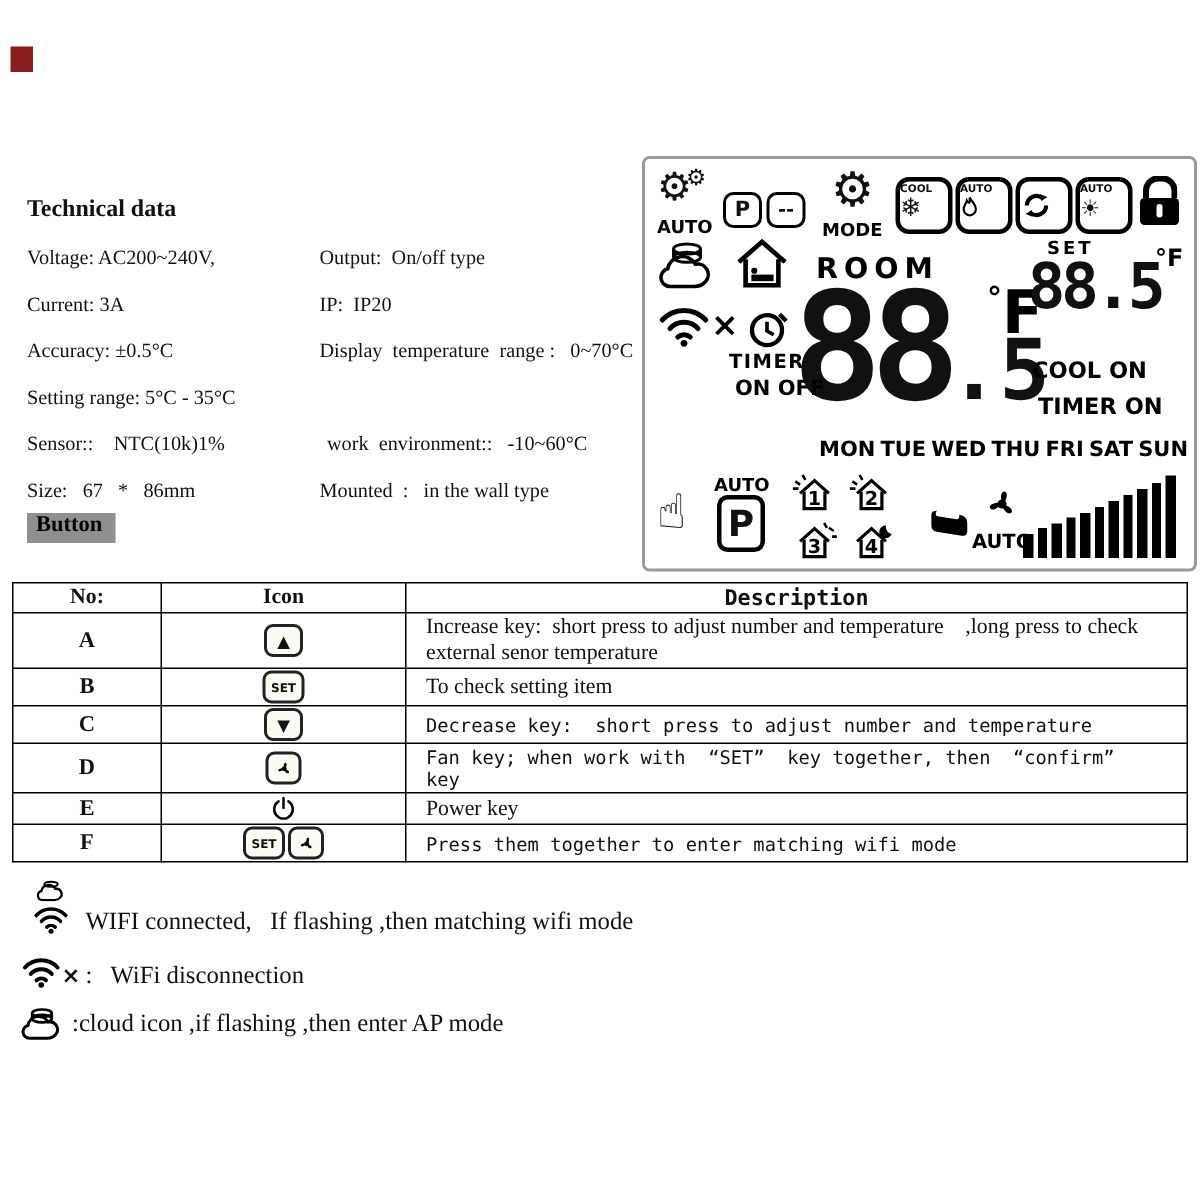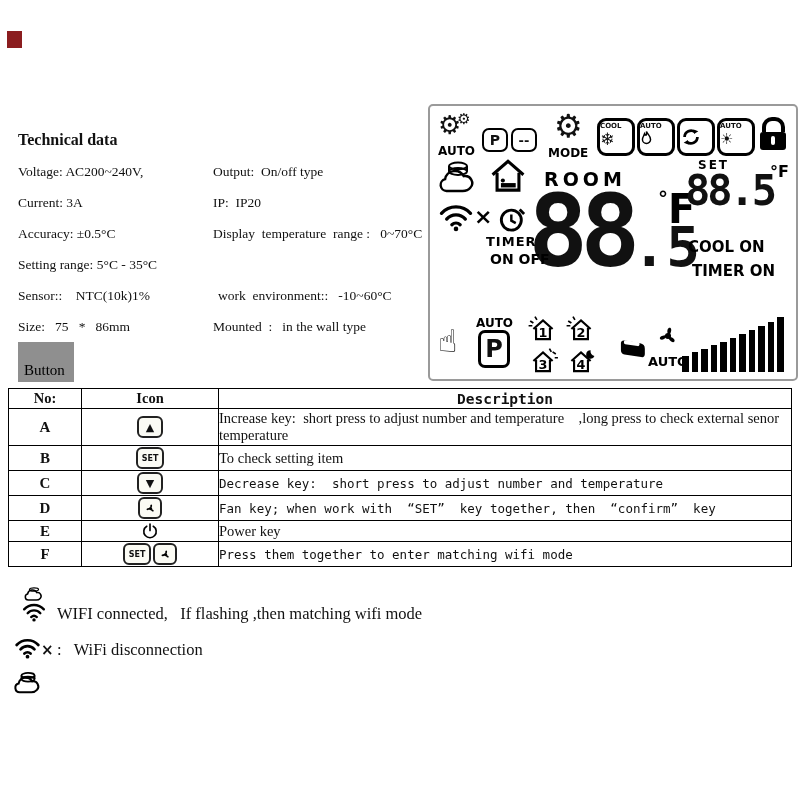--- a/index.html
+++ b/index.html
@@ -14,22 +14,22 @@
 
   
   #red-marker{left:7px;top:31px;width:15px;height:17px;background:#8b1d1f;}
 
   
   #tech-title{left:18px;top:131px;font-size:16px;font-weight:bold;}
   .spec{font-size:13.5px;}
   .spec-l{left:18px;}
   .spec-r{left:213px;}
 
-  #button-chip{left:18px;top:342px;background:#8f8f8f;padding:20px 9px 3px 6px;
-               font-size:15px;font-weight:normal;color:#000;text-align:center;}
+  #button-chip{left:18px;top:342px;background:#8f8f8f;padding:0 9px 3px 6px;
+               font-size:15px;font-weight:bold;color:#000;text-align:center;}
 
   
   #lcd{left:428px;top:104px;width:366px;height:273px;border:2px solid #9a9a9a;
        border-radius:5px;background:#fff;}
   #lcd .abs{position:absolute;}
   .lcd-lbl{font-family:"DejaVu Sans",sans-serif;font-weight:bold;color:#000;}
   .gear{font-family:"DejaVu Sans",sans-serif;font-weight:bold;line-height:1;}
   .mode-box{width:32px;height:32px;border:3px solid #000;border-radius:9px;
             display:flex;flex-direction:column;align-items:flex-start;justify-content:flex-start;}
   .mode-box .tag{font-size:7px;font-weight:bold;font-family:"DejaVu Sans",sans-serif;line-height:8px;margin-top:1px;}
@@ -41,21 +41,21 @@
   .lock-shackle{width:15px;height:11px;border:4.5px solid #000;border-bottom:none;
                 border-radius:10px 10px 0 0;margin:0 auto;}
   .lock-body{width:26px;height:18px;background:#000;border-radius:3px;position:relative;}
   .lock-key{position:absolute;left:11px;top:4px;width:4px;height:9px;background:#fff;border-radius:2px;}
   
   #sig-bars{display:flex;align-items:flex-end;gap:3px;}
   #sig-bars div{width:6.5px;background:#000;}
 
   
   #btable{position:absolute;left:8px;top:388px;width:784px;border-collapse:collapse;}
-  #btable td,#btable th{border:1.5px solid #000;padding:1px 0;vertical-align:middle;}
+  #btable td,#btable th{border:1.5px solid #000;padding:1px 13px;vertical-align:middle;}
   #btable th{font-size:14.5px;}
   .col-no{width:72px;text-align:center;}
   .col-icon{width:136px;text-align:center;margin-top:48px;}
   .no-cell{font-weight:bold;font-size:15px;text-align:center;}
   .desc-serif{font-size:14.5px;}
   .desc-mono{font-family:"DejaVu Sans Mono",monospace;font-size:12.5px;}
   .icon-cell{display:flex;justify-content:center;align-items:center;gap:2px;}
   .tbl-key{border:2px solid #222;border-radius:6px;min-width:20px;height:18px;
            display:inline-flex;align-items:center;justify-content:center;
            font-family:"DejaVu Sans",sans-serif;font-weight:bold;background:#fbfbf4;}
@@ -74,21 +74,21 @@
 
   <div class="abs spec spec-l pre" style="top:164px">Voltage: AC200~240V,</div>
   <div class="abs spec spec-r pre" style="top:164px">Output:  On/off type</div>
   <div class="abs spec spec-l pre" style="top:195px">Current: 3A</div>
   <div class="abs spec spec-r pre" style="top:195px">IP:  IP20</div>
   <div class="abs spec spec-l pre" style="top:226px">Accuracy: ±0.5°C</div>
   <div class="abs spec spec-r pre" style="top:226px">Display  temperature  range :   0~70°C</div>
   <div class="abs spec spec-l pre" style="top:257px">Setting range: 5°C - 35°C</div>
   <div class="abs spec spec-l pre" style="top:288px">Sensor::    NTC(10k)1%</div>
   <div class="abs spec spec-r pre" style="top:288px;left:218px">work  environment::   -10~60°C</div>
-  <div class="abs spec spec-l pre" style="top:319px">Size:   75   *   86mm</div>
+  <div class="abs spec spec-l pre" style="top:319px">Size:   67   *   86mm</div>
   <div class="abs spec spec-r pre" style="top:319px">Mounted  :   in the wall type</div>
 
   <div class="abs" id="button-chip">Button</div>
 
   <div class="abs" id="lcd">
 
     <div class="abs" style="left:8px;top:6px">
       <span class="gear" style="font-size:26px">⚙</span><span class="gear" style="font-size:15px;position:relative;top:-10px;left:-4px">⚙</span>
     </div>
     <div class="abs lcd-lbl" style="left:8px;top:38px;font-size:12px">AUTO</div>
@@ -166,20 +166,29 @@
     </div>
     <svg class="abs" style="left:68px;top:98px" width="30" height="30" viewBox="0 0 27 27">
       <circle cx="12" cy="14.5" r="9" fill="none" stroke="#000" stroke-width="2.6"></circle>
       <path d="M12 9.5v5.5l4 2.2" fill="none" stroke="#000" stroke-width="2.2"></path>
       <path d="M19.5 5l4 4" stroke="#000" stroke-width="2.6"></path>
     </svg>
     <div class="abs lcd-lbl" style="left:56px;top:128px;font-size:13px;letter-spacing:1px">TIMER</div>
     <div class="abs lcd-lbl" style="left:60px;top:145px;font-size:14px">ON OFF</div>
 
 
+    <div class="abs" style="left:116px;top:186px;width:246px;display:flex;justify-content:space-between">
+      <span class="lcd-lbl" style="font-size:14px">MON</span>
+      <span class="lcd-lbl" style="font-size:14px">TUE</span>
+      <span class="lcd-lbl" style="font-size:14px">WED</span>
+      <span class="lcd-lbl" style="font-size:14px">THU</span>
+      <span class="lcd-lbl" style="font-size:14px">FRI</span>
+      <span class="lcd-lbl" style="font-size:14px">SAT</span>
+      <span class="lcd-lbl" style="font-size:14px">SUN</span>
+    </div>
 
     <div class="abs" style="left:8px;top:216px;font-size:32px;font-weight:bold;font-family:'DejaVu Sans',sans-serif">☝</div>
     <div class="abs lcd-lbl" style="left:46px;top:210px;font-size:12px">AUTO</div>
     <div class="abs key-box" style="left:48px;top:224px;width:26px;height:32px;border-width:3.5px;font-size:24px">P</div>
 
     <svg class="abs" style="left:96px;top:208px" width="34" height="32" viewBox="0 0 30 30">
       <path d="M3 6.5l3 2M7.5 2.5l1.8 3M1.5 11h3.5" stroke="#000" stroke-width="1.6"></path>
       <path d="M6 14 15 6l9 8" fill="none" stroke="#000" stroke-width="2"></path>
       <path d="M8.5 13v10.5h13V13" fill="none" stroke="#000" stroke-width="2"></path>
       <text x="15" y="21.5" font-size="12" font-weight="bold" text-anchor="middle" font-family="DejaVu Sans">1</text>
@@ -346,14 +355,15 @@
     </svg><span class="sans" style="font-size:15px;font-weight:bold;position:relative;top:-4px">×</span>
   </div>
   <div class="abs note-text pre" style="left:57px;top:640px">:   WiFi disconnection</div>
 
   <svg class="abs" style="left:12px;top:670px" width="32" height="24" viewBox="0 0 44 32">
     <ellipse cx="22" cy="7" rx="9" ry="3.4" fill="none" stroke="#000" stroke-width="2.4"></ellipse>
     <path d="M13 7v5M31 7v5" stroke="#000" stroke-width="2.4"></path>
     <ellipse cx="22" cy="12" rx="9" ry="3.4" fill="none" stroke="#000" stroke-width="2.4"></ellipse>
     <path d="M10.5 30a6 6 0 0 1-1.4-11.8 10 10 0 0 1 18.6-3 7 7 0 0 1 6.6 11.6c-2 2.4-5 3.2-7.6 3.2z" fill="none" stroke="#000" stroke-width="2.8"></path>
   </svg>
+  <div class="abs note-text pre" style="left:48px;top:672px">:cloud icon ,if flashing ,then enter AP mode</div>
 
 </div>
 
 </body></html>

